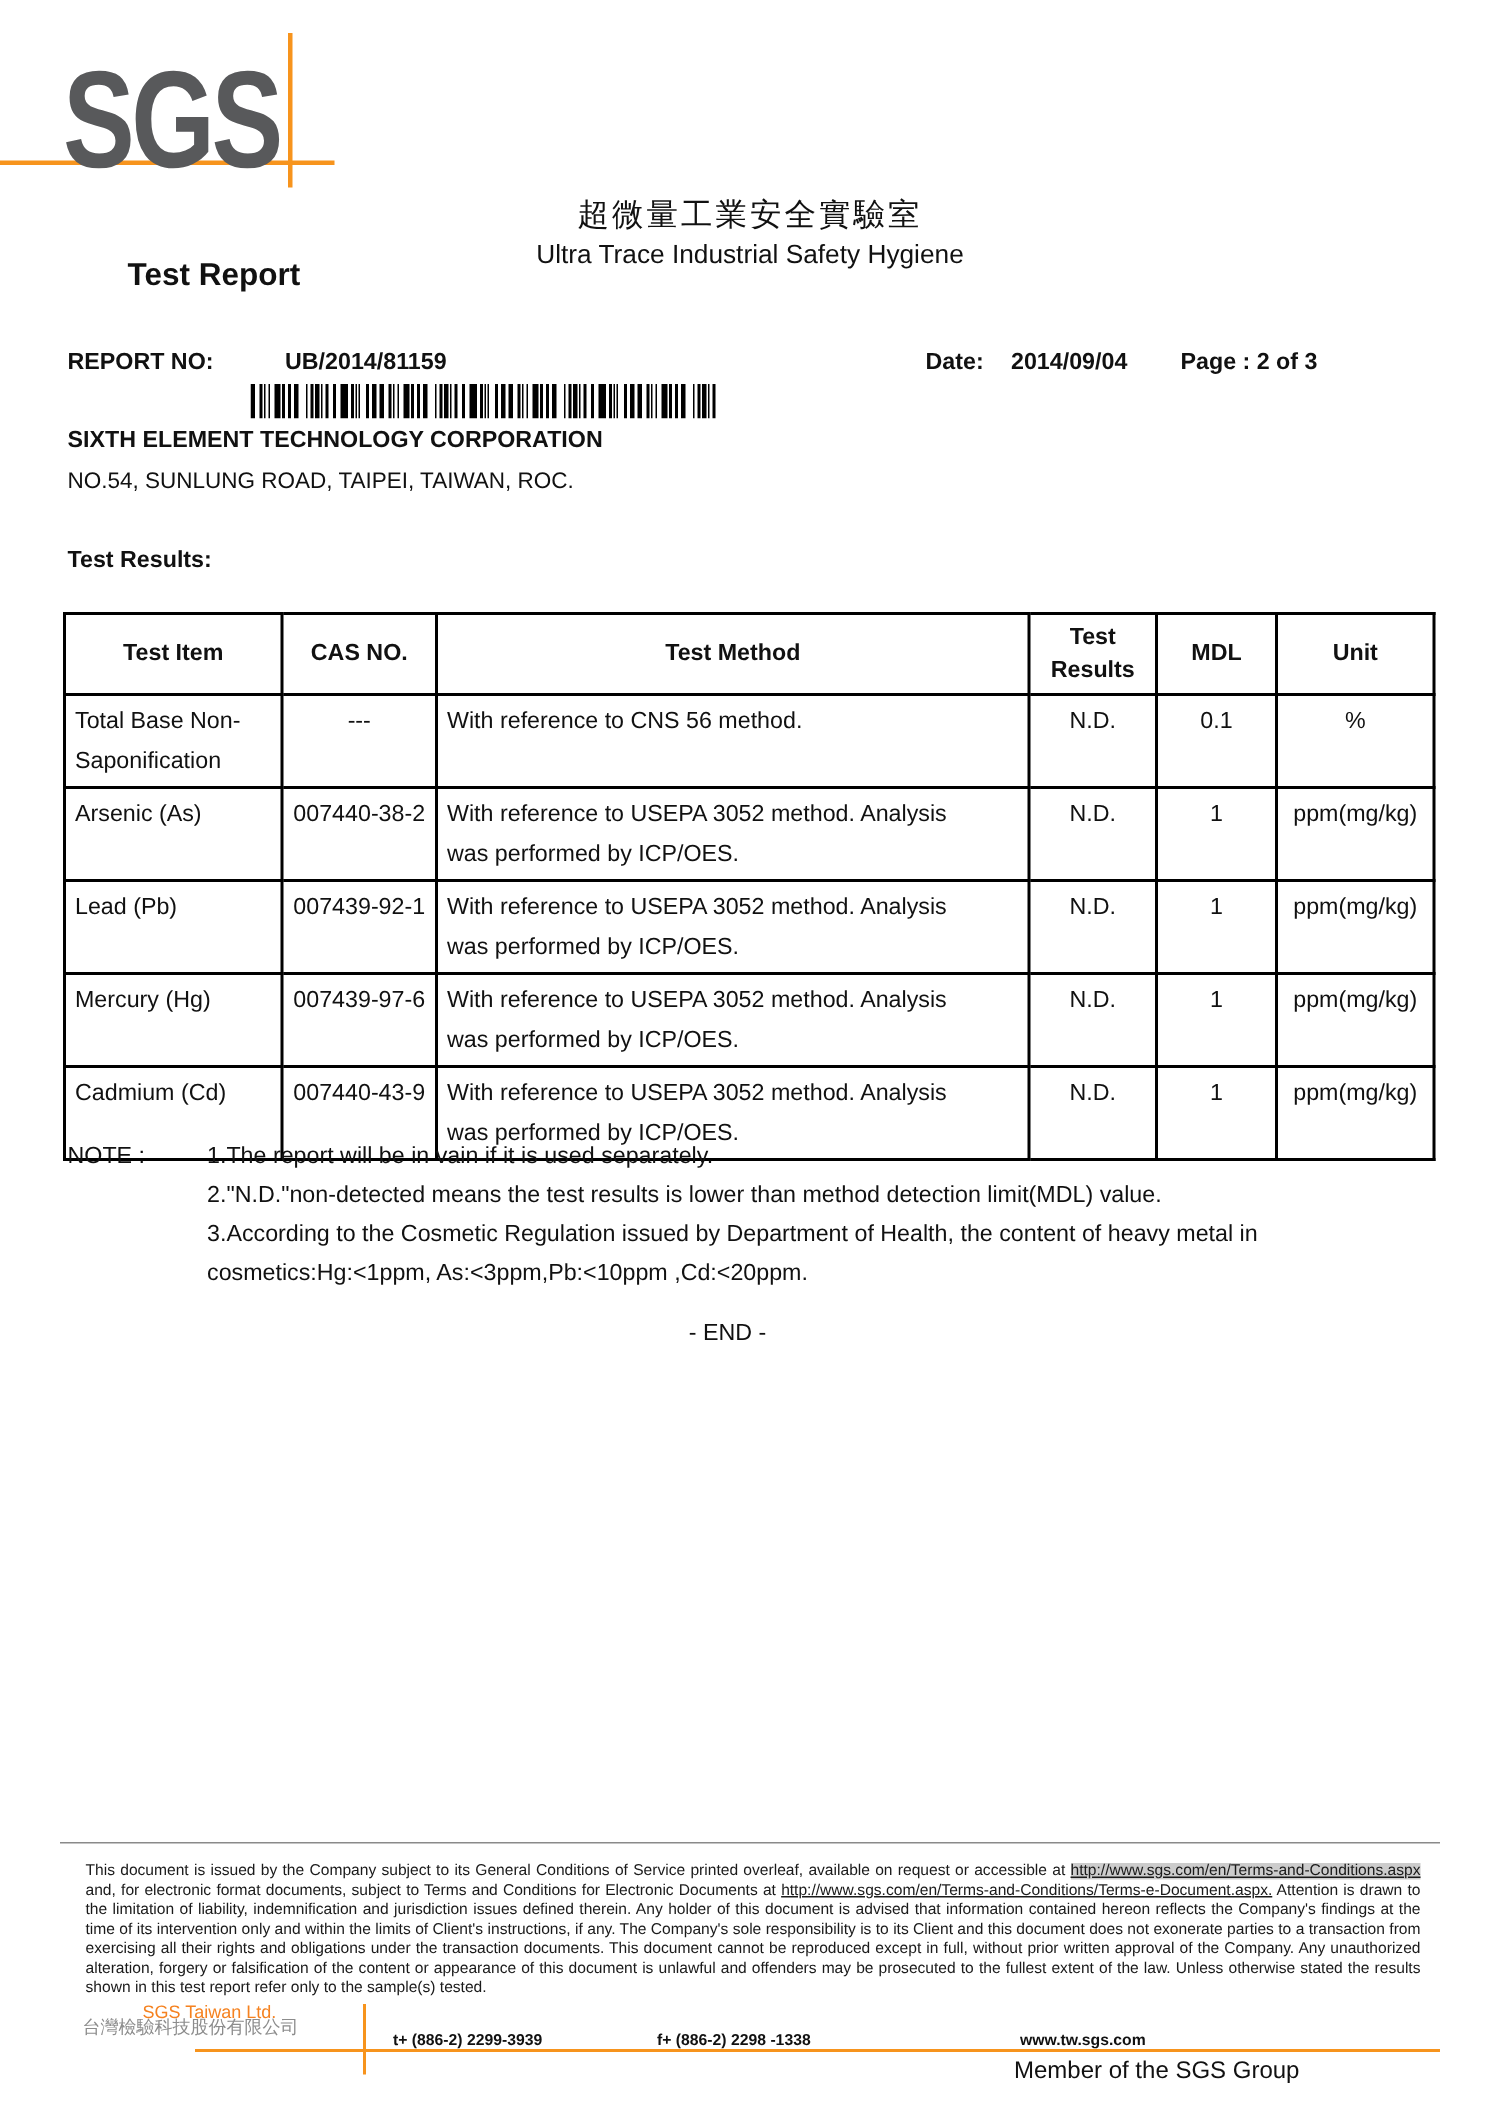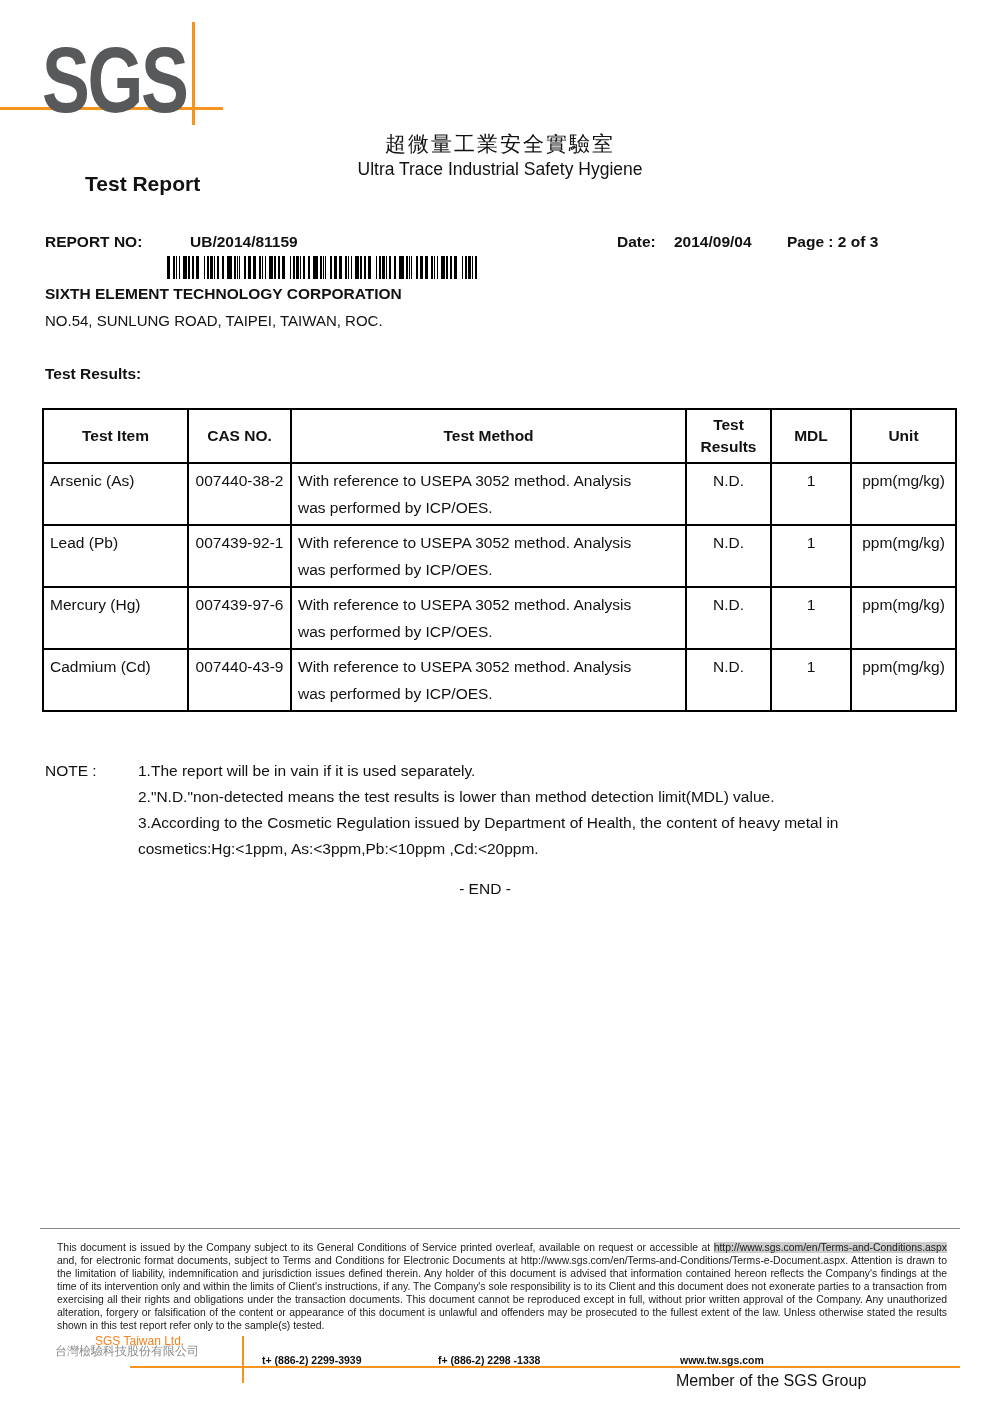--- a/index.html
+++ b/index.html
@@ -45,21 +45,21 @@
   td.c { text-align:center; }
   .method-inner { display:inline-block; max-width:345px; }
 
   .note-label { left:45px; top:762px; font-size:15.5px; }
   .note-items { left:138px; top:758px; width:795px; font-size:15.5px; line-height:26px; }
   .end-marker { left:0; top:880px; width:970px; text-align:center; font-size:15.5px; }
 
   .legal-divider { left:40px; top:1228px; width:920px; height:1px; background:#8a8a8a; }
   .legal { left:57px; top:1241px; width:890px; font-size:10.4px; line-height:13px;
            text-align:justify; color:#1a1a1a; }
-  .legal .url { }
+  .legal .url { text-decoration:underline; }
   .legal .url-hl { background:#cccccc; }
 
   .ft-co-en { left:95px; top:1334px; font-size:12px; color:#F58220; z-index:2; }
   .ft-co-cn { left:55px; top:1343px; font-size:12px; color:#8C8C8C; z-index:1; }
   .ft-vline { left:242px; top:1336px; width:2px; height:47px; background:#F7941D; }
   .ft-hline { left:130px; top:1366px; width:830px; height:2px; background:#F7941D; }
   .ft-addr { left:262px; top:1337px; font-size:10px; font-weight:bold; white-space:nowrap; }
   .ft-tel { left:262px; top:1354px; font-size:10.5px; font-weight:bold; }
   .ft-fax { left:438px; top:1354px; font-size:10.5px; font-weight:bold; }
   .ft-web { left:680px; top:1354px; font-size:10.5px; font-weight:bold; }
@@ -178,20 +178,28 @@
     </colgroup>
     <tbody>
         <tr class="hrow">
       <th>Test Item</th>
       <th>CAS NO.</th>
       <th>Test Method</th>
       <th>Test Results</th>
       <th>MDL</th>
       <th>Unit</th>
     </tr>
+    <tr class="r1">
+      <td>Total Base Non-Saponification</td>
+      <td class="c">---</td>
+      <td><span class="method-inner">With reference to CNS 56 method.</span></td>
+      <td class="c">N.D.</td>
+      <td class="c">0.1</td>
+      <td class="c">%</td>
+    </tr>
     <tr class="r2">
       <td>Arsenic (As)</td>
       <td class="c">007440-38-2</td>
       <td><span class="method-inner">With reference to USEPA 3052 method. Analysis was performed by ICP/OES.</span></td>
       <td class="c">N.D.</td>
       <td class="c">1</td>
       <td class="c">ppm(mg/kg)</td>
     </tr>
     <tr class="r3">
       <td>Lead (Pb)</td>

